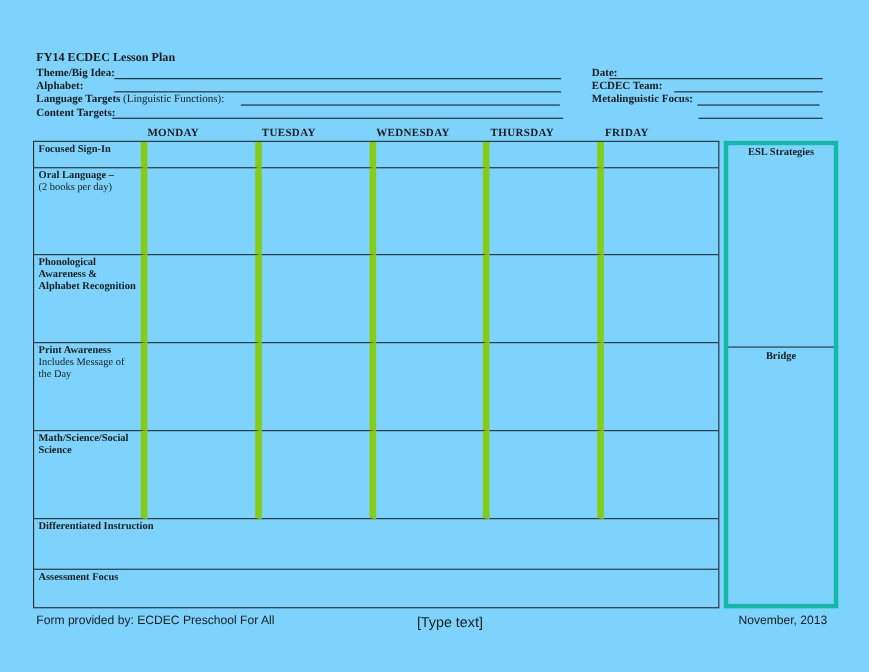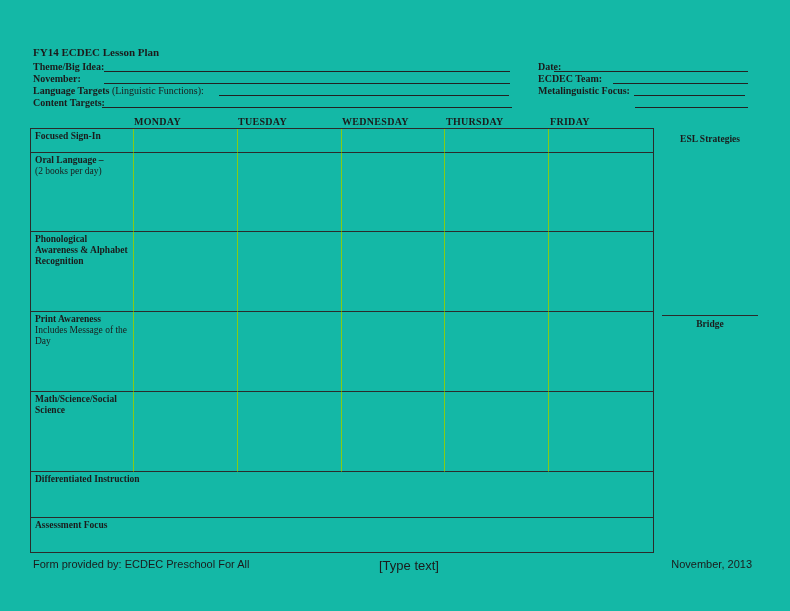--- a/index.html
+++ b/index.html
@@ -1,19 +1,19 @@
 <!DOCTYPE html>
 <html><head>
 <meta charset="utf-8">
 <style>
   html,body{margin:0;padding:0;background:#e8e8e8;}
   .page{
     position:relative;
     width:790px;height:611px;
-    background:#14b8a6;
+    background:#7dd3fc;
     font-family:"Liberation Serif","DejaVu Serif",serif;
     color:#1b1b1b;
     overflow:hidden;
     margin:0 auto;
   }
   .abs{position:absolute;}
   .doc-title{left:33px;top:46px;font-size:11px;font-weight:bold;white-space:nowrap;}
   .field-label{font-size:10px;font-weight:bold;white-space:nowrap;}
   .field-label .normal{font-weight:normal;}
   .uline{border-bottom:1px solid #222;height:0;}
@@ -28,21 +28,21 @@
   
   .plan-table{
     left:30px;top:128px;width:624px;height:425px;
     box-sizing:border-box;border:1px solid #2b2b2b;
     display:grid;
     grid-template-columns:103px repeat(5,1fr);
     grid-template-rows:24px 79px 80px 80px 80px 46px auto;
   }
   .cell{
     box-sizing:border-box;
-    border-right:1px solid #84cc16;
+    border-right:6px solid #84cc16;
     border-bottom:1px solid #2b2b2b;
     overflow:hidden;
     padding:2px 2px 2px 4px;
   }
   .cell.last-col{border-right:none;}
   .cell.full{grid-column:1 / -1;border-right:none;}
   .cell.last-row{border-bottom:none;}
   .cell-title{font-size:9.5px;font-weight:bold;line-height:1.18;}
   .cell-sub{font-size:9.5px;line-height:1.18;}
 
@@ -74,21 +74,21 @@
   .footer-right{right:38px;top:558px;font-family:"Liberation Sans","DejaVu Sans",sans-serif;font-size:11px;}
 </style>
 </head>
 <body>
 
 <div class="page">
 
   <div class="abs doc-title">FY14 ECDEC Lesson Plan</div>
 
   <div class="abs field-label" style="left:33px;top:61px;">Theme/Big Idea:</div>
-  <div class="abs field-label" style="left:33px;top:73px;">November:</div>
+  <div class="abs field-label" style="left:33px;top:73px;">Alphabet:</div>
   <div class="abs field-label" style="left:33px;top:85px;"><span>Language Targets</span><span class="normal"> (Linguistic Functions):</span></div>
   <div class="abs field-label" style="left:33px;top:97px;">Content Targets:</div>
 
   <div class="abs uline" style="left:104px;top:71px;width:406px;"></div>
   <div class="abs uline" style="left:104px;top:83px;width:406px;"></div>
   <div class="abs uline" style="left:219px;top:95px;width:290px;"></div>
   <div class="abs uline" style="left:102px;top:107px;width:410px;"></div>
 
   <div class="abs field-label" style="left:538px;top:61px;">Date:</div>
   <div class="abs field-label" style="left:538px;top:73px;">ECDEC Team:</div>

